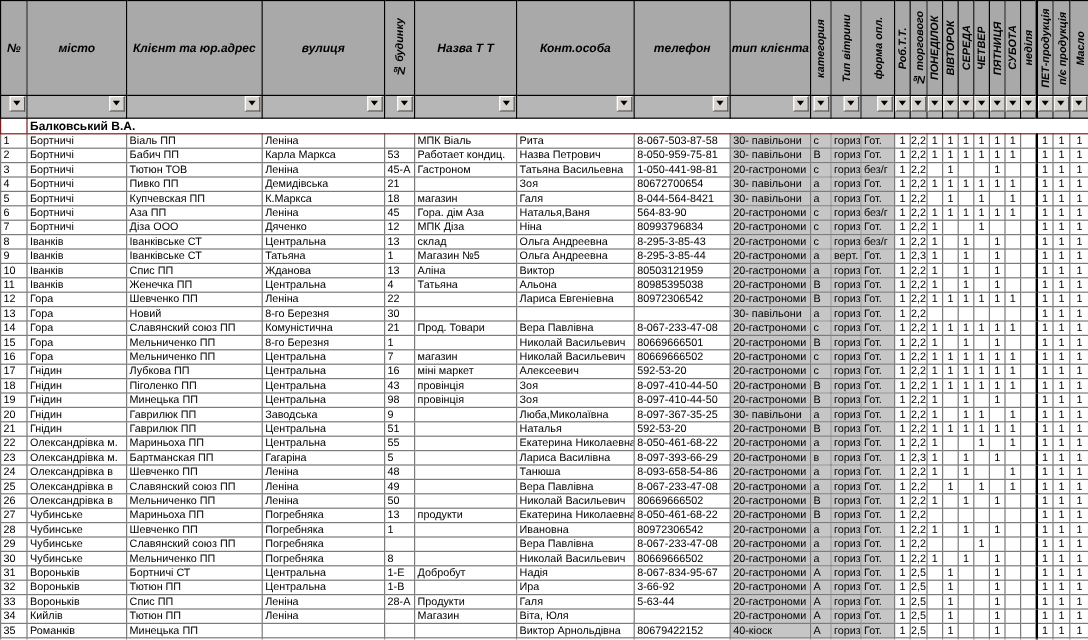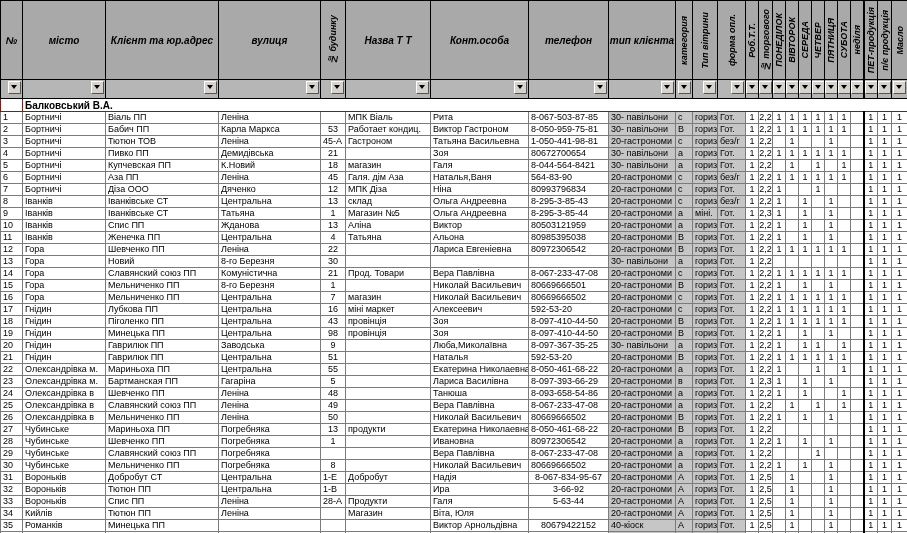--- a/index.html
+++ b/index.html
@@ -43,21 +43,21 @@
     font:bold 10px "Liberation Sans",sans-serif;vertical-align:middle;padding:0 2px;
   }
   
   tr.data td{
     background:#fff;border:1px solid #7b7b7b;height:11.8px;
     font:normal 9px "Liberation Sans",sans-serif;line-height:11px;
     vertical-align:middle;padding:0 2px;color:#000;
   }
   tr.data td.shade{background:#c6c6c6;}
   tr.data td.ctr{text-align:center;padding:0;}
-  tr.data td.rgt{text-align:center;}
+  tr.data td.rgt{text-align:left;}
   td.thickL,th.thickL{border-left:2px solid #000 !important;}
   table{border:1px solid #000;}
 </style>
 </head>
 <body>
 
 <table>
   <colgroup id="cols">
       <col style="width: 22px;">
       <col style="width: 83px;">
@@ -192,21 +192,21 @@
       <td colspan="23">Балковський В.А.</td>
     </tr>
   <tr class="data">
         <td>1</td>
         <td>Бортничі</td>
         <td>Віаль ПП</td>
         <td>Леніна</td>
         <td></td>
         <td>МПК Віаль</td>
         <td>Рита</td>
-        <td>8-067-503-87-85</td>
+        <td>8-067-503-87-58</td>
         <td class="shade">30- павільони</td>
         <td class="shade">с</td>
         <td class="shade">гориз.</td>
         <td class="shade">Гот.</td>
         <td class="ctr">1</td>
         <td class="ctr">2,2</td>
         <td class="ctr">1</td>
         <td class="ctr">1</td>
         <td class="ctr">1</td>
         <td class="ctr">1</td>
@@ -217,21 +217,21 @@
         <td class="ctr">1</td>
         <td class="ctr">1</td>
       </tr>
       <tr class="data">
         <td>2</td>
         <td>Бортничі</td>
         <td>Бабич ПП</td>
         <td>Карла Маркса</td>
         <td class="rgt">53</td>
         <td>Работает кондиц.</td>
-        <td>Виктор Гастроном</td>
+        <td>Назва Петрович</td>
         <td>8-050-959-75-81</td>
         <td class="shade">30- павільони</td>
         <td class="shade">В</td>
         <td class="shade">гориз.</td>
         <td class="shade">Гот.</td>
         <td class="ctr">1</td>
         <td class="ctr">2,2</td>
         <td class="ctr">1</td>
         <td class="ctr">1</td>
         <td class="ctr">1</td>
@@ -292,21 +292,21 @@
         <td class="ctr">1</td>
         <td class="ctr"></td>
         <td class="thickL ctr">1</td>
         <td class="ctr">1</td>
         <td class="ctr">1</td>
       </tr>
       <tr class="data">
         <td>5</td>
         <td>Бортничі</td>
         <td>Купчевская ПП</td>
-        <td>К.Новий</td>
+        <td>К.Маркса</td>
         <td class="rgt">18</td>
         <td>магазин</td>
         <td>Галя</td>
         <td>8-044-564-8421</td>
         <td class="shade">30- павільони</td>
         <td class="shade">а</td>
         <td class="shade">гориз.</td>
         <td class="shade">Гот.</td>
         <td class="ctr">1</td>
         <td class="ctr">2,2</td>
@@ -320,21 +320,21 @@
         <td class="thickL ctr">1</td>
         <td class="ctr">1</td>
         <td class="ctr">1</td>
       </tr>
       <tr class="data">
         <td>6</td>
         <td>Бортничі</td>
         <td>Аза ПП</td>
         <td>Леніна</td>
         <td class="rgt">45</td>
-        <td>Галя. дім Аза</td>
+        <td>Гора. дім Аза</td>
         <td>Наталья,Ваня</td>
         <td>564-83-90</td>
         <td class="shade">20-гастрономи</td>
         <td class="shade">с</td>
         <td class="shade">гориз.</td>
         <td class="shade">без/г</td>
         <td class="ctr">1</td>
         <td class="ctr">2,2</td>
         <td class="ctr">1</td>
         <td class="ctr">1</td>
@@ -403,21 +403,21 @@
         <td>9</td>
         <td>Іванків</td>
         <td>Іванківське СТ</td>
         <td>Татьяна</td>
         <td class="rgt">1</td>
         <td>Магазин №5</td>
         <td>Ольга Андреевна</td>
         <td>8-295-3-85-44</td>
         <td class="shade">20-гастрономи</td>
         <td class="shade">а</td>
-        <td class="shade">міні.</td>
+        <td class="shade">верт.</td>
         <td class="shade">Гот.</td>
         <td class="ctr">1</td>
         <td class="ctr">2,3</td>
         <td class="ctr">1</td>
         <td class="ctr"></td>
         <td class="ctr">1</td>
         <td class="ctr"></td>
         <td class="ctr">1</td>
         <td class="ctr"></td>
         <td class="ctr"></td>
@@ -967,21 +967,21 @@
         <td class="ctr">1</td>
         <td class="ctr"></td>
         <td class="ctr"></td>
         <td class="thickL ctr">1</td>
         <td class="ctr">1</td>
         <td class="ctr">1</td>
       </tr>
       <tr class="data">
         <td>31</td>
         <td>Вороньків</td>
-        <td>Добробут СТ</td>
+        <td>Бортничі СТ</td>
         <td>Центральна</td>
         <td>1-Е</td>
         <td>Добробут</td>
         <td>Надія</td>
         <td class="rgt">8-067-834-95-67</td>
         <td class="shade">20-гастрономи</td>
         <td class="shade">А</td>
         <td class="shade">гориз.</td>
         <td class="shade">Гот.</td>
         <td class="ctr">1</td>

